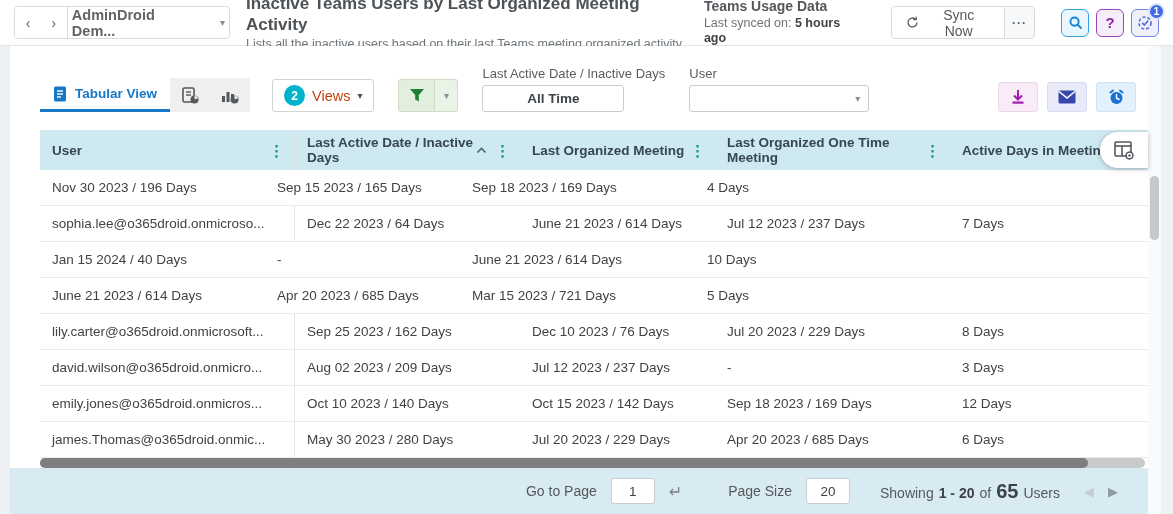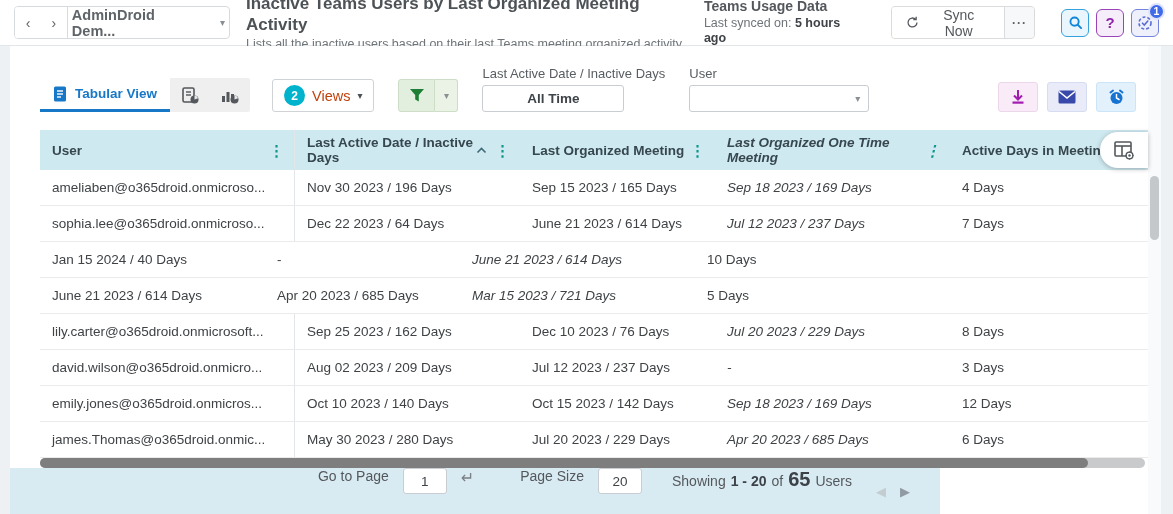--- a/index.html
+++ b/index.html
@@ -76,35 +76,35 @@
 
   
   .table-area{ position:absolute; left:30px; top:84px; width:1108px; height:328px; }
   .thead{ display:flex; height:40px; background:#cfe9f0; }
   .th{ display:flex; align-items:center; padding:0 10px 0 12px; font-size:13.5px; font-weight:700; color:#36474f; position:relative; cursor:pointer;}
   .th .dots{ margin-left:auto; color:#0e9688; font-size:15px; font-weight:700; cursor:pointer; line-height:1;}
   .th .sort-caret{ margin-left:auto; margin-right:8px; display:flex; }
   .th .sort-caret + .dots{ margin-left:0; }
   .tr{ display:flex; height:36px; border-bottom:1px solid #ebebeb; background:#fff; cursor:pointer;}
   .td{ display:flex; align-items:center; padding:0 10px 0 12px; font-size:13.5px; color:#3f4346; white-space:nowrap; overflow:hidden;}
-  .col-0{ width:255px; } .col-1{ width:225px; } .col-2{ width:195px; } .col-3{ width:235px;font-style:italic; } .col-4{ flex:1; overflow:hidden;}
+  .col-0{ width:255px; } .col-1{ width:225px; } .col-2{ width:195px; } .col-3{ width:235px; } .col-4{ flex:1; overflow:hidden;}
   .tr .col-0, .thead .col-0{ border-right:1px solid #e3e6e8; }
 
   .col-gear-pill{ position:absolute; top:2px; right:0; width:48px; height:36px; background:#fff; border-radius:18px 0 0 18px; box-shadow:0 1px 5px rgba(0,0,0,.28); display:flex; align-items:center; justify-content:center; cursor:pointer; z-index:3;}
 
   
   .h-scroll{ position:absolute; left:30px; top:412px; width:1105px; height:10px; background:#c9cacc; border-radius:5px; }
   .h-thumb{ position:absolute; left:0; top:0; height:10px; width:1048px; background:#7e7e7e; border-radius:5px; cursor:pointer;}
 
   
   .v-scroll{ position:absolute; left:1148px; top:46px; width:13px; height:468px; background:#f8fafb; }
   .v-thumb{ position:absolute; left:2px; top:130px; width:9px; height:64px; background:#c5c8ca; border-radius:5px; cursor:pointer;}
 
   
-  .pager{ position:absolute; left:0; bottom:0; width:930px; height:46px; background:#d9ebf2; display:flex; justify-content:flex-end; padding-right:30px; gap:14px; font-size:14px; color:#54585c;}
+  .pager{ position:absolute; left:0; bottom:0; width:1138px; height:46px; background:#d9ebf2; display:flex; align-items:center; justify-content:flex-end; padding-right:30px; gap:14px; font-size:14px; color:#54585c;}
   .pager-input{ width:44px; height:26px; border:1px solid #c9cdd1; border-radius:3px; text-align:center; font-size:13.5px; color:#3f4449; background:#fff; font-family:"Liberation Sans",sans-serif;}
   .enter-glyph{ color:#7b8085; font-size:16px; cursor:pointer; }
   .pager .spacer-sm{ width:18px; }
   .showing{ margin-left:16px; display:flex; align-items:baseline; gap:5px; color:#54585c;}
   .showing b{ color:#3c4247; }
   .showing .total{ font-size:20px; font-weight:700; color:#3c4247; }
   .pg-arrow{ font-size:13px; cursor:pointer; background:none; border:none; }
   .pg-arrow.prev{ color:#c3ccd1; margin-left:10px;}
   .pg-arrow.next{ color:#8f9aa1; }
 </style>
@@ -299,21 +299,20 @@
           <span>Last Organized One Time Meeting</span>
           <span class="dots">⋮</span>
         </div>
         <div class="th col-4">
           <span>Active Days in Meeting (</span>
           <span class="dots">⋮</span>
         </div>
       </div>
     <div id="tbody">
         <div class="tr">
-          <div class="td col-0">ameliaben@o365droid.onmicroso...</div>
           <div class="td col-1">Nov 30 2023 / 196 Days</div>
           <div class="td col-2">Sep 15 2023 / 165 Days</div>
           <div class="td col-3">Sep 18 2023 / 169 Days</div>
           <div class="td col-4">4 Days</div>
         </div>
         <div class="tr">
           <div class="td col-0">sophia.lee@o365droid.onmicroso...</div>
           <div class="td col-1">Dec 22 2023 / 64 Days</div>
           <div class="td col-2">June 21 2023 / 614 Days</div>
           <div class="td col-3">Jul 12 2023 / 237 Days</div>

